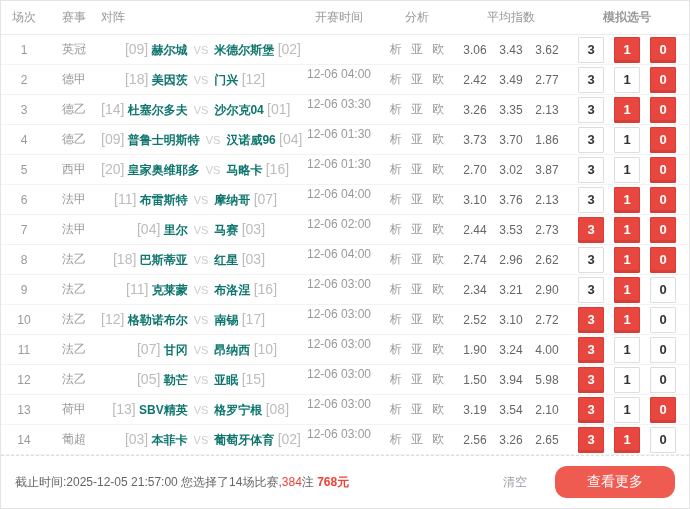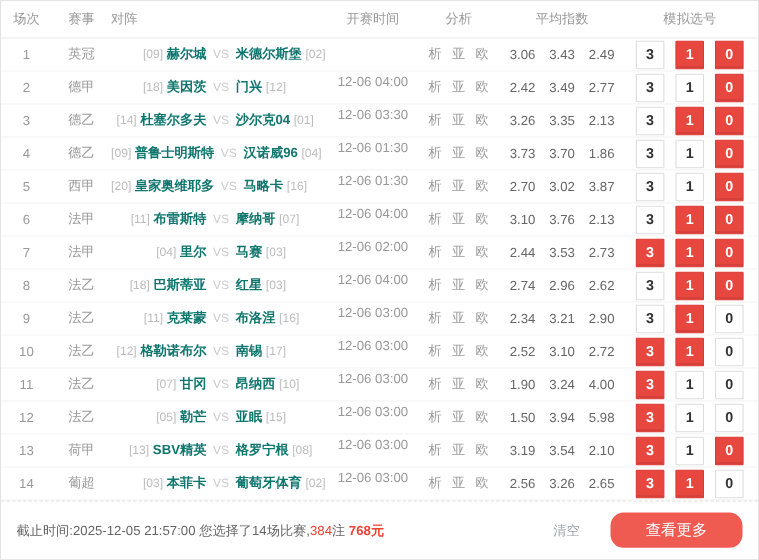--- a/index.html
+++ b/index.html
@@ -33,36 +33,36 @@
   
   .col-no       { width: 46px;  text-align: center; flex: none; }
   .col-league   { width: 54px;  text-align: center; flex: none; }
   .col-match    { flex: 1; display: flex; align-items: center; min-width: 0; }
   .col-match.hdr{ display: block; text-align: left; }
   .col-time     { width: 76px;  text-align: center; flex: none; }
   .col-analysis { width: 80px;  text-align: center; flex: none; }
   .col-odds     { width: 108px; flex: none; display: flex; justify-content: space-around; align-items: center; }
   .col-odds.hdr { display: block; text-align: center; }
   .col-sim      { width: 124px; flex: none; display: flex; justify-content: center; align-items: center; gap: 10px; }
-  .col-sim.hdr  { display: block; text-align: center; }
+  .col-sim.hdr  { display: block; text-align: center; font-weight: bold; }
   
   .tbody { flex: 1; }
   .row {
     display: flex;
     align-items: center;
     height: 30px;
     border-bottom: 1px solid #f3f3f3;
     font-size: 12px;
   }
   .row .col-no     { color: #999; }
   .row .col-league { color: #999; }
   .home { flex: 1; text-align: right; white-space: nowrap; }
   .away { flex: 1; text-align: left;  white-space: nowrap; }
   .team { color: #0f766e; font-weight: bold; }
-  .rank { color: #bcbcbc; font-size: 11px; }
+  .rank { color: #bcbcbc; font-size: 14px; }
   .vs   { color: #ccc; padding: 0 6px; flex: none; font-size: 11px; }
   .row .col-time { color: #999; margin-top: 48px; }
   .ana-link { color: #999; text-decoration: none; padding: 0 3px; cursor: pointer; }
   .odd { color: #666; }
   
   .sim-btn {
     width: 26px; height: 26px;
     border: 1px solid #ddd;
     background: #fff;
     color: #333;
@@ -137,21 +137,21 @@
     </div>
     <div class="col-time">12-06 04:00</div>
     <div class="col-analysis">
       <a class="ana-link">析</a>
       <a class="ana-link">亚</a>
       <a class="ana-link">欧</a>
     </div>
     <div class="col-odds">
       <span class="odd">3.06</span>
       <span class="odd">3.43</span>
-      <span class="odd">2.49</span>
+      <span class="odd">3.62</span>
     </div>
     <div class="col-sim">
       <div class="sim-btn">3</div>
       <div class="sim-btn on">1</div>
       <div class="sim-btn on">0</div>
     </div>
   </div>
 
   <div class="row">
     <div class="col-no">2</div>

